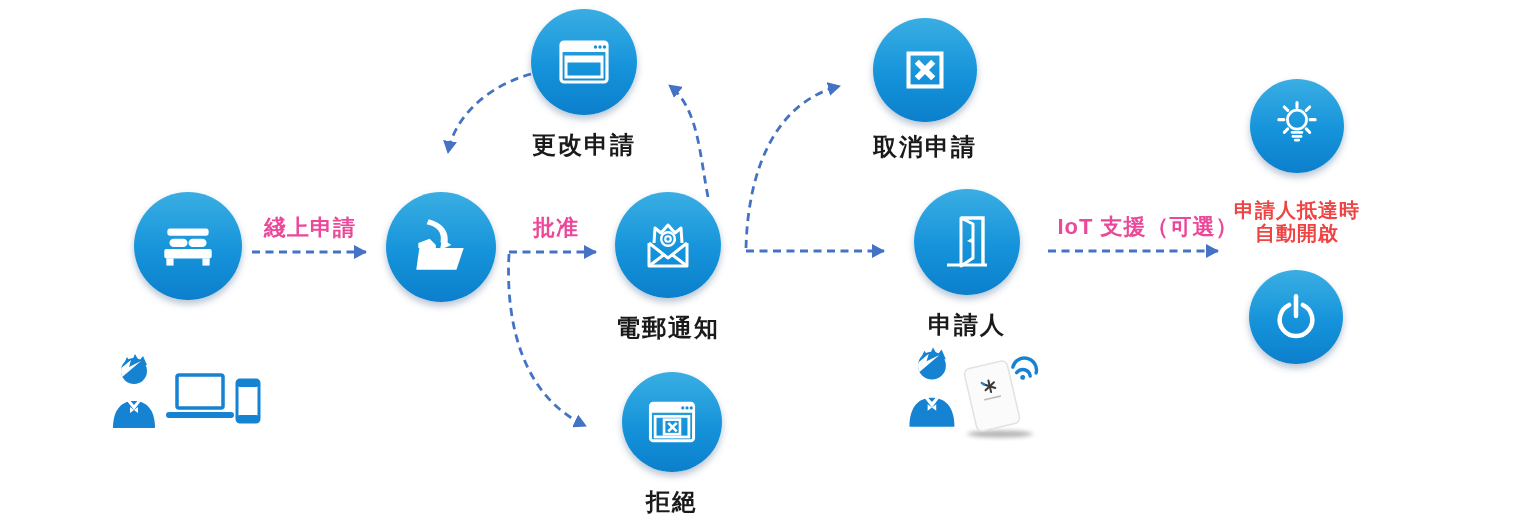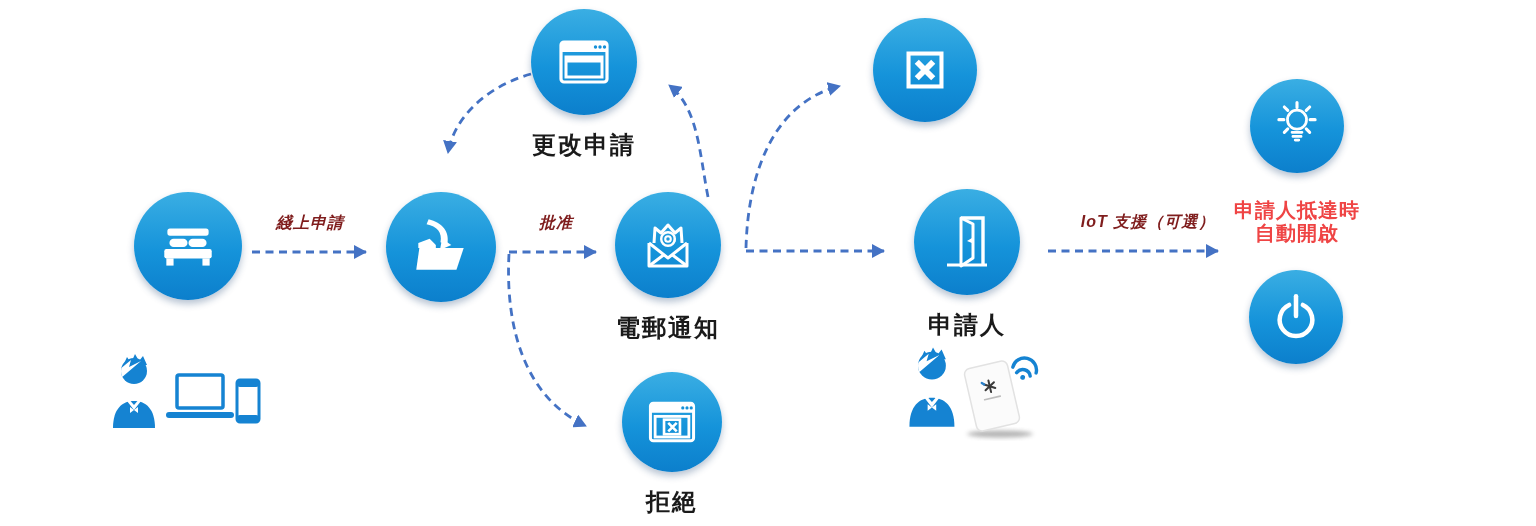--- a/index.html
+++ b/index.html
@@ -7,21 +7,21 @@
          font-family:"Liberation Sans","DejaVu Sans",sans-serif;}
   .connectors{position:absolute;left:0;top:0;z-index:1;}
   .node{position:absolute;z-index:2;}
   .circle{border-radius:50%;
           background:linear-gradient(180deg,#3AAEE3 0%,#1593DA 55%,#0C7FCC 100%);
           box-shadow:0 4px 7px rgba(20,60,110,0.30);
           display:flex;align-items:center;justify-content:center;}
   .nlabel{position:absolute;z-index:2;transform:translateX(-50%);
           font-size:24px;font-weight:600;color:#1a1a1a;letter-spacing:2px;white-space:nowrap;}
   .elabel{position:absolute;z-index:2;transform:translateX(-50%);
-          font-size:16px;font-weight:600;color:#7f1d1d;letter-spacing:1px;white-space:nowrap;font-style:italic;}
+          font-size:22px;font-weight:600;color:#ec4899;letter-spacing:1px;white-space:nowrap;}
   .twoline{position:absolute;z-index:2;transform:translateX(-50%);text-align:center;
           font-size:20px;line-height:23px;font-weight:600;color:#ef4444;letter-spacing:1px;white-space:nowrap;}
   .decor{position:absolute;z-index:2;}
 </style>
 </head>
 <body>
 
 <div class="stage">
 
   <svg class="connectors" width="1536" height="526">
@@ -119,20 +119,21 @@
   <div class="nlabel" style="left:672px;top:486px;">拒絕</div>
 
   <div class="node" style="left:873px;top:18px;">
     <div class="circle" style="width:104px;height:104px;">
       <svg width="62" height="62" viewBox="0 0 64 64">
         <rect x="15" y="15" width="34" height="34" fill="none" stroke="#ffffff" stroke-width="4.2"></rect>
         <path d="M23.5,23.5 L40.5,40.5 M40.5,23.5 L23.5,40.5" stroke="#ffffff" stroke-width="6" fill="none"></path>
       </svg>
     </div>
   </div>
+  <div class="nlabel" style="left:925px;top:131px;">取消申請</div>
 
   <div class="node" style="left:914px;top:189px;">
     <div class="circle" style="width:106px;height:106px;">
       <svg width="64" height="64" viewBox="0 0 64 64">
         <path d="M12,55 L52,55" stroke="#ffffff" stroke-width="3" fill="none"></path>
         <path d="M26,8 H48 V55" stroke="#ffffff" stroke-width="3.4" fill="none"></path>
         <polygon points="26,8 38,14 38,48 26,56" fill="none" stroke="#ffffff" stroke-width="3" stroke-linejoin="round"></polygon>
         <polygon points="37,28 32,31 37,33" fill="#ffffff"></polygon>
       </svg>
     </div>

